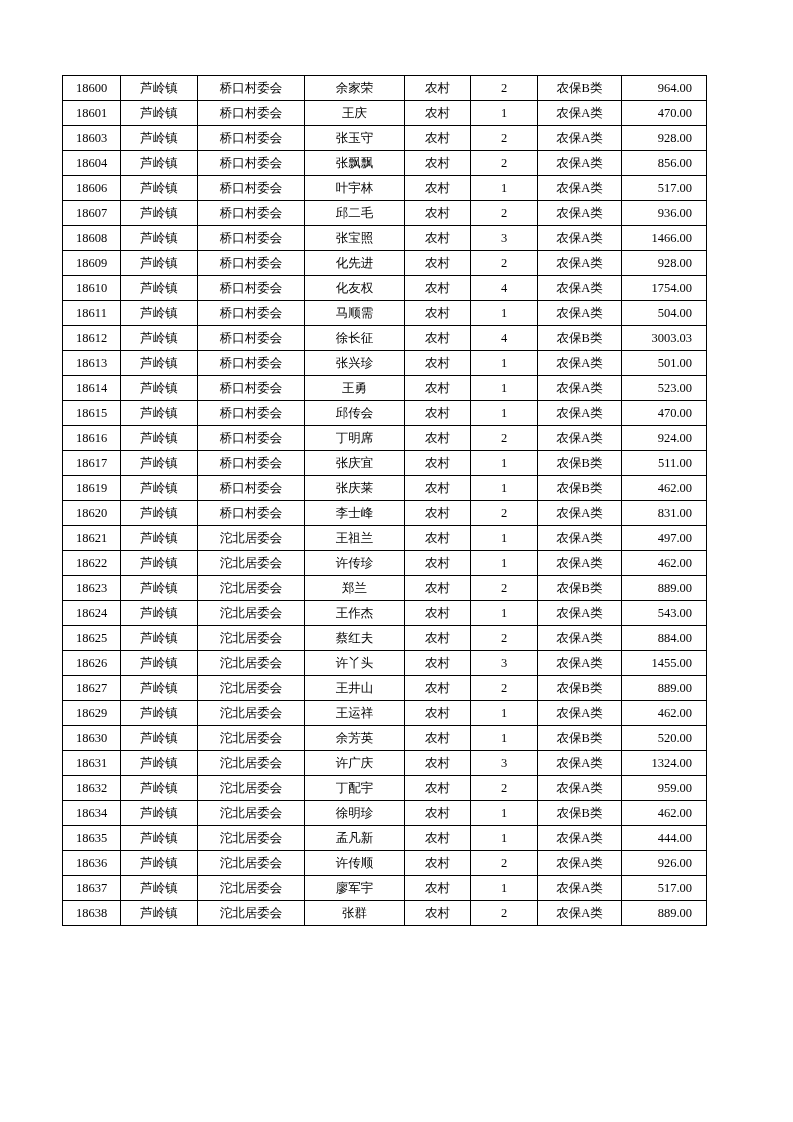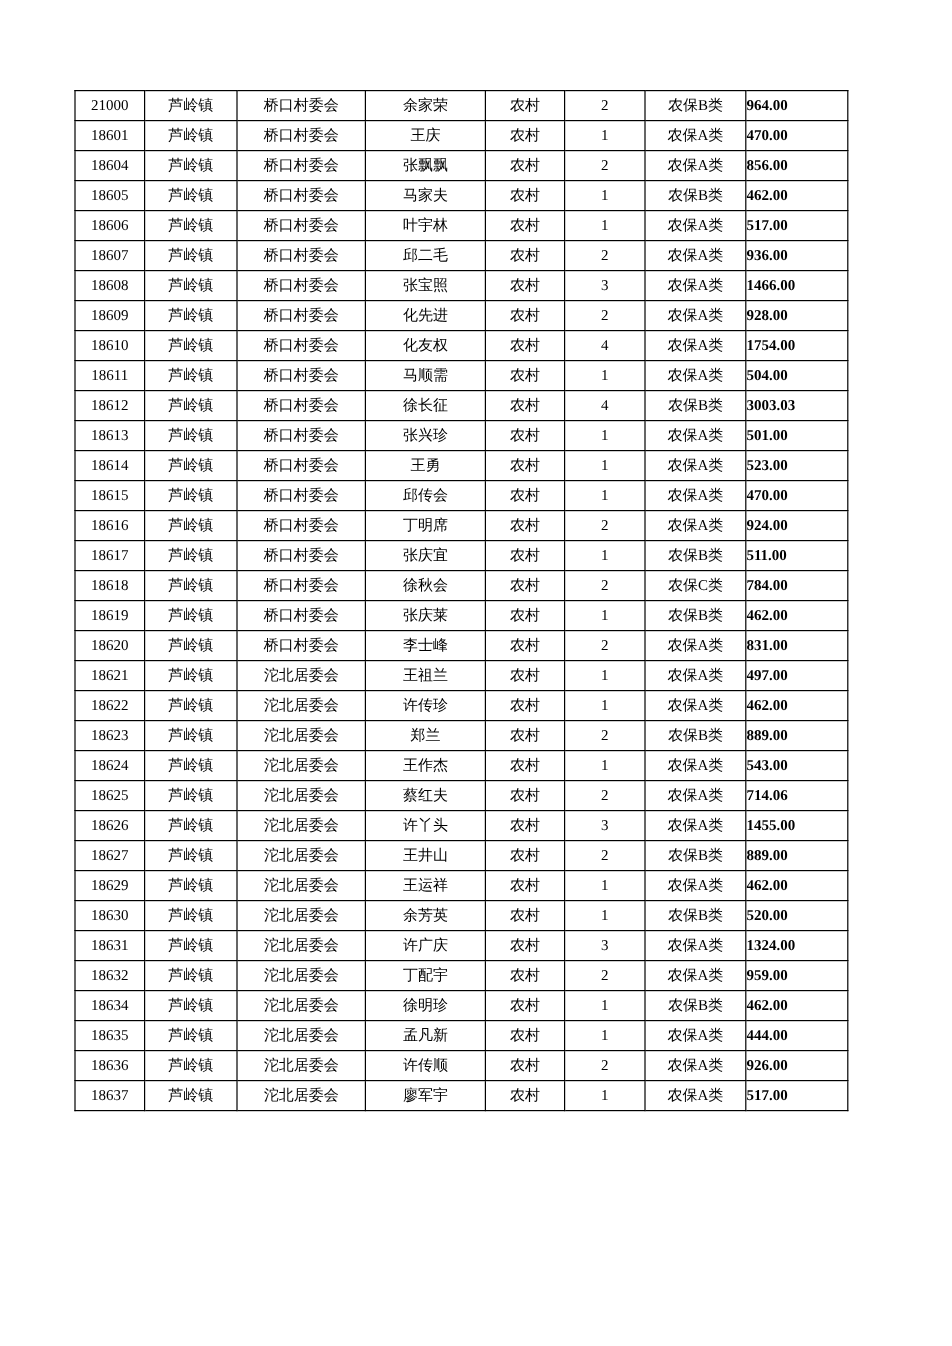--- a/index.html
+++ b/index.html
@@ -27,23 +27,22 @@
     border: 1px solid #000000;
     height: 24px;
     font-size: 12.5px;
     line-height: 24px;
     text-align: center;
     padding: 0;
     white-space: nowrap;
     overflow: hidden;
   }
   table.data-table td.col-amount {
-    text-align: left;
+    text-align: right;
     padding-right: 14px;
-    font-weight: bold;
   }
   col.c0 { width: 58px; }
   col.c1 { width: 77px; }
   col.c2 { width: 107px; }
   col.c3 { width: 100px; }
   col.c4 { width: 66px; }
   col.c5 { width: 67px; }
   col.c6 { width: 84px; }
   col.c7 { width: 85px; }
 </style>
@@ -57,354 +56,354 @@
         <col class="c1">
         <col class="c2">
         <col class="c3">
       <col class="c4">
         <col class="c5">
         <col class="c6">
         <col class="c7">
     </colgroup>
     <tbody>
         <tr>
-          <td>21000</td>
+          <td>18600</td>
           <td>芦岭镇</td>
           <td>桥口村委会</td>
           <td>余家荣</td>
           <td>农村</td>
           <td>2</td>
           <td>农保B类</td>
           <td class="col-amount">964.00</td>
         </tr>
         <tr>
           <td>18601</td>
           <td>芦岭镇</td>
           <td>桥口村委会</td>
           <td>王庆</td>
           <td>农村</td>
           <td>1</td>
           <td>农保A类</td>
           <td class="col-amount">470.00</td>
         </tr>
         <tr>
+          <td>18603</td>
+          <td>芦岭镇</td>
+          <td>桥口村委会</td>
+          <td>张玉守</td>
+          <td>农村</td>
+          <td>2</td>
+          <td>农保A类</td>
+          <td class="col-amount">928.00</td>
+        </tr>
+        <tr>
           <td>18604</td>
           <td>芦岭镇</td>
           <td>桥口村委会</td>
           <td>张飘飘</td>
           <td>农村</td>
           <td>2</td>
           <td>农保A类</td>
           <td class="col-amount">856.00</td>
         </tr>
         <tr>
-          <td>18605</td>
-          <td>芦岭镇</td>
-          <td>桥口村委会</td>
-          <td>马家夫</td>
+          <td>18606</td>
+          <td>芦岭镇</td>
+          <td>桥口村委会</td>
+          <td>叶宇林</td>
+          <td>农村</td>
+          <td>1</td>
+          <td>农保A类</td>
+          <td class="col-amount">517.00</td>
+        </tr>
+        <tr>
+          <td>18607</td>
+          <td>芦岭镇</td>
+          <td>桥口村委会</td>
+          <td>邱二毛</td>
+          <td>农村</td>
+          <td>2</td>
+          <td>农保A类</td>
+          <td class="col-amount">936.00</td>
+        </tr>
+        <tr>
+          <td>18608</td>
+          <td>芦岭镇</td>
+          <td>桥口村委会</td>
+          <td>张宝照</td>
+          <td>农村</td>
+          <td>3</td>
+          <td>农保A类</td>
+          <td class="col-amount">1466.00</td>
+        </tr>
+        <tr>
+          <td>18609</td>
+          <td>芦岭镇</td>
+          <td>桥口村委会</td>
+          <td>化先进</td>
+          <td>农村</td>
+          <td>2</td>
+          <td>农保A类</td>
+          <td class="col-amount">928.00</td>
+        </tr>
+        <tr>
+          <td>18610</td>
+          <td>芦岭镇</td>
+          <td>桥口村委会</td>
+          <td>化友权</td>
+          <td>农村</td>
+          <td>4</td>
+          <td>农保A类</td>
+          <td class="col-amount">1754.00</td>
+        </tr>
+        <tr>
+          <td>18611</td>
+          <td>芦岭镇</td>
+          <td>桥口村委会</td>
+          <td>马顺需</td>
+          <td>农村</td>
+          <td>1</td>
+          <td>农保A类</td>
+          <td class="col-amount">504.00</td>
+        </tr>
+        <tr>
+          <td>18612</td>
+          <td>芦岭镇</td>
+          <td>桥口村委会</td>
+          <td>徐长征</td>
+          <td>农村</td>
+          <td>4</td>
+          <td>农保B类</td>
+          <td class="col-amount">3003.03</td>
+        </tr>
+        <tr>
+          <td>18613</td>
+          <td>芦岭镇</td>
+          <td>桥口村委会</td>
+          <td>张兴珍</td>
+          <td>农村</td>
+          <td>1</td>
+          <td>农保A类</td>
+          <td class="col-amount">501.00</td>
+        </tr>
+        <tr>
+          <td>18614</td>
+          <td>芦岭镇</td>
+          <td>桥口村委会</td>
+          <td>王勇</td>
+          <td>农村</td>
+          <td>1</td>
+          <td>农保A类</td>
+          <td class="col-amount">523.00</td>
+        </tr>
+        <tr>
+          <td>18615</td>
+          <td>芦岭镇</td>
+          <td>桥口村委会</td>
+          <td>邱传会</td>
+          <td>农村</td>
+          <td>1</td>
+          <td>农保A类</td>
+          <td class="col-amount">470.00</td>
+        </tr>
+        <tr>
+          <td>18616</td>
+          <td>芦岭镇</td>
+          <td>桥口村委会</td>
+          <td>丁明席</td>
+          <td>农村</td>
+          <td>2</td>
+          <td>农保A类</td>
+          <td class="col-amount">924.00</td>
+        </tr>
+        <tr>
+          <td>18617</td>
+          <td>芦岭镇</td>
+          <td>桥口村委会</td>
+          <td>张庆宜</td>
+          <td>农村</td>
+          <td>1</td>
+          <td>农保B类</td>
+          <td class="col-amount">511.00</td>
+        </tr>
+        <tr>
+          <td>18619</td>
+          <td>芦岭镇</td>
+          <td>桥口村委会</td>
+          <td>张庆莱</td>
           <td>农村</td>
           <td>1</td>
           <td>农保B类</td>
           <td class="col-amount">462.00</td>
         </tr>
         <tr>
-          <td>18606</td>
-          <td>芦岭镇</td>
-          <td>桥口村委会</td>
-          <td>叶宇林</td>
+          <td>18620</td>
+          <td>芦岭镇</td>
+          <td>桥口村委会</td>
+          <td>李士峰</td>
+          <td>农村</td>
+          <td>2</td>
+          <td>农保A类</td>
+          <td class="col-amount">831.00</td>
+        </tr>
+        <tr>
+          <td>18621</td>
+          <td>芦岭镇</td>
+          <td>沱北居委会</td>
+          <td>王祖兰</td>
+          <td>农村</td>
+          <td>1</td>
+          <td>农保A类</td>
+          <td class="col-amount">497.00</td>
+        </tr>
+        <tr>
+          <td>18622</td>
+          <td>芦岭镇</td>
+          <td>沱北居委会</td>
+          <td>许传珍</td>
+          <td>农村</td>
+          <td>1</td>
+          <td>农保A类</td>
+          <td class="col-amount">462.00</td>
+        </tr>
+        <tr>
+          <td>18623</td>
+          <td>芦岭镇</td>
+          <td>沱北居委会</td>
+          <td>郑兰</td>
+          <td>农村</td>
+          <td>2</td>
+          <td>农保B类</td>
+          <td class="col-amount">889.00</td>
+        </tr>
+        <tr>
+          <td>18624</td>
+          <td>芦岭镇</td>
+          <td>沱北居委会</td>
+          <td>王作杰</td>
+          <td>农村</td>
+          <td>1</td>
+          <td>农保A类</td>
+          <td class="col-amount">543.00</td>
+        </tr>
+        <tr>
+          <td>18625</td>
+          <td>芦岭镇</td>
+          <td>沱北居委会</td>
+          <td>蔡红夫</td>
+          <td>农村</td>
+          <td>2</td>
+          <td>农保A类</td>
+          <td class="col-amount">884.00</td>
+        </tr>
+        <tr>
+          <td>18626</td>
+          <td>芦岭镇</td>
+          <td>沱北居委会</td>
+          <td>许丫头</td>
+          <td>农村</td>
+          <td>3</td>
+          <td>农保A类</td>
+          <td class="col-amount">1455.00</td>
+        </tr>
+        <tr>
+          <td>18627</td>
+          <td>芦岭镇</td>
+          <td>沱北居委会</td>
+          <td>王井山</td>
+          <td>农村</td>
+          <td>2</td>
+          <td>农保B类</td>
+          <td class="col-amount">889.00</td>
+        </tr>
+        <tr>
+          <td>18629</td>
+          <td>芦岭镇</td>
+          <td>沱北居委会</td>
+          <td>王运祥</td>
+          <td>农村</td>
+          <td>1</td>
+          <td>农保A类</td>
+          <td class="col-amount">462.00</td>
+        </tr>
+        <tr>
+          <td>18630</td>
+          <td>芦岭镇</td>
+          <td>沱北居委会</td>
+          <td>余芳英</td>
+          <td>农村</td>
+          <td>1</td>
+          <td>农保B类</td>
+          <td class="col-amount">520.00</td>
+        </tr>
+        <tr>
+          <td>18631</td>
+          <td>芦岭镇</td>
+          <td>沱北居委会</td>
+          <td>许广庆</td>
+          <td>农村</td>
+          <td>3</td>
+          <td>农保A类</td>
+          <td class="col-amount">1324.00</td>
+        </tr>
+        <tr>
+          <td>18632</td>
+          <td>芦岭镇</td>
+          <td>沱北居委会</td>
+          <td>丁配宇</td>
+          <td>农村</td>
+          <td>2</td>
+          <td>农保A类</td>
+          <td class="col-amount">959.00</td>
+        </tr>
+        <tr>
+          <td>18634</td>
+          <td>芦岭镇</td>
+          <td>沱北居委会</td>
+          <td>徐明珍</td>
+          <td>农村</td>
+          <td>1</td>
+          <td>农保B类</td>
+          <td class="col-amount">462.00</td>
+        </tr>
+        <tr>
+          <td>18635</td>
+          <td>芦岭镇</td>
+          <td>沱北居委会</td>
+          <td>孟凡新</td>
+          <td>农村</td>
+          <td>1</td>
+          <td>农保A类</td>
+          <td class="col-amount">444.00</td>
+        </tr>
+        <tr>
+          <td>18636</td>
+          <td>芦岭镇</td>
+          <td>沱北居委会</td>
+          <td>许传顺</td>
+          <td>农村</td>
+          <td>2</td>
+          <td>农保A类</td>
+          <td class="col-amount">926.00</td>
+        </tr>
+        <tr>
+          <td>18637</td>
+          <td>芦岭镇</td>
+          <td>沱北居委会</td>
+          <td>廖军宇</td>
           <td>农村</td>
           <td>1</td>
           <td>农保A类</td>
           <td class="col-amount">517.00</td>
         </tr>
         <tr>
-          <td>18607</td>
-          <td>芦岭镇</td>
-          <td>桥口村委会</td>
-          <td>邱二毛</td>
-          <td>农村</td>
-          <td>2</td>
-          <td>农保A类</td>
-          <td class="col-amount">936.00</td>
-        </tr>
-        <tr>
-          <td>18608</td>
-          <td>芦岭镇</td>
-          <td>桥口村委会</td>
-          <td>张宝照</td>
-          <td>农村</td>
-          <td>3</td>
-          <td>农保A类</td>
-          <td class="col-amount">1466.00</td>
-        </tr>
-        <tr>
-          <td>18609</td>
-          <td>芦岭镇</td>
-          <td>桥口村委会</td>
-          <td>化先进</td>
-          <td>农村</td>
-          <td>2</td>
-          <td>农保A类</td>
-          <td class="col-amount">928.00</td>
-        </tr>
-        <tr>
-          <td>18610</td>
-          <td>芦岭镇</td>
-          <td>桥口村委会</td>
-          <td>化友权</td>
-          <td>农村</td>
-          <td>4</td>
-          <td>农保A类</td>
-          <td class="col-amount">1754.00</td>
-        </tr>
-        <tr>
-          <td>18611</td>
-          <td>芦岭镇</td>
-          <td>桥口村委会</td>
-          <td>马顺需</td>
-          <td>农村</td>
-          <td>1</td>
-          <td>农保A类</td>
-          <td class="col-amount">504.00</td>
-        </tr>
-        <tr>
-          <td>18612</td>
-          <td>芦岭镇</td>
-          <td>桥口村委会</td>
-          <td>徐长征</td>
-          <td>农村</td>
-          <td>4</td>
-          <td>农保B类</td>
-          <td class="col-amount">3003.03</td>
-        </tr>
-        <tr>
-          <td>18613</td>
-          <td>芦岭镇</td>
-          <td>桥口村委会</td>
-          <td>张兴珍</td>
-          <td>农村</td>
-          <td>1</td>
-          <td>农保A类</td>
-          <td class="col-amount">501.00</td>
-        </tr>
-        <tr>
-          <td>18614</td>
-          <td>芦岭镇</td>
-          <td>桥口村委会</td>
-          <td>王勇</td>
-          <td>农村</td>
-          <td>1</td>
-          <td>农保A类</td>
-          <td class="col-amount">523.00</td>
-        </tr>
-        <tr>
-          <td>18615</td>
-          <td>芦岭镇</td>
-          <td>桥口村委会</td>
-          <td>邱传会</td>
-          <td>农村</td>
-          <td>1</td>
-          <td>农保A类</td>
-          <td class="col-amount">470.00</td>
-        </tr>
-        <tr>
-          <td>18616</td>
-          <td>芦岭镇</td>
-          <td>桥口村委会</td>
-          <td>丁明席</td>
-          <td>农村</td>
-          <td>2</td>
-          <td>农保A类</td>
-          <td class="col-amount">924.00</td>
-        </tr>
-        <tr>
-          <td>18617</td>
-          <td>芦岭镇</td>
-          <td>桥口村委会</td>
-          <td>张庆宜</td>
-          <td>农村</td>
-          <td>1</td>
-          <td>农保B类</td>
-          <td class="col-amount">511.00</td>
-        </tr>
-        <tr>
-          <td>18618</td>
-          <td>芦岭镇</td>
-          <td>桥口村委会</td>
-          <td>徐秋会</td>
-          <td>农村</td>
-          <td>2</td>
-          <td>农保C类</td>
-          <td class="col-amount">784.00</td>
-        </tr>
-        <tr>
-          <td>18619</td>
-          <td>芦岭镇</td>
-          <td>桥口村委会</td>
-          <td>张庆莱</td>
-          <td>农村</td>
-          <td>1</td>
-          <td>农保B类</td>
-          <td class="col-amount">462.00</td>
-        </tr>
-        <tr>
-          <td>18620</td>
-          <td>芦岭镇</td>
-          <td>桥口村委会</td>
-          <td>李士峰</td>
-          <td>农村</td>
-          <td>2</td>
-          <td>农保A类</td>
-          <td class="col-amount">831.00</td>
-        </tr>
-        <tr>
-          <td>18621</td>
-          <td>芦岭镇</td>
-          <td>沱北居委会</td>
-          <td>王祖兰</td>
-          <td>农村</td>
-          <td>1</td>
-          <td>农保A类</td>
-          <td class="col-amount">497.00</td>
-        </tr>
-        <tr>
-          <td>18622</td>
-          <td>芦岭镇</td>
-          <td>沱北居委会</td>
-          <td>许传珍</td>
-          <td>农村</td>
-          <td>1</td>
-          <td>农保A类</td>
-          <td class="col-amount">462.00</td>
-        </tr>
-        <tr>
-          <td>18623</td>
-          <td>芦岭镇</td>
-          <td>沱北居委会</td>
-          <td>郑兰</td>
-          <td>农村</td>
-          <td>2</td>
-          <td>农保B类</td>
+          <td>18638</td>
+          <td>芦岭镇</td>
+          <td>沱北居委会</td>
+          <td>张群</td>
+          <td>农村</td>
+          <td>2</td>
+          <td>农保A类</td>
           <td class="col-amount">889.00</td>
-        </tr>
-        <tr>
-          <td>18624</td>
-          <td>芦岭镇</td>
-          <td>沱北居委会</td>
-          <td>王作杰</td>
-          <td>农村</td>
-          <td>1</td>
-          <td>农保A类</td>
-          <td class="col-amount">543.00</td>
-        </tr>
-        <tr>
-          <td>18625</td>
-          <td>芦岭镇</td>
-          <td>沱北居委会</td>
-          <td>蔡红夫</td>
-          <td>农村</td>
-          <td>2</td>
-          <td>农保A类</td>
-          <td class="col-amount">714.06</td>
-        </tr>
-        <tr>
-          <td>18626</td>
-          <td>芦岭镇</td>
-          <td>沱北居委会</td>
-          <td>许丫头</td>
-          <td>农村</td>
-          <td>3</td>
-          <td>农保A类</td>
-          <td class="col-amount">1455.00</td>
-        </tr>
-        <tr>
-          <td>18627</td>
-          <td>芦岭镇</td>
-          <td>沱北居委会</td>
-          <td>王井山</td>
-          <td>农村</td>
-          <td>2</td>
-          <td>农保B类</td>
-          <td class="col-amount">889.00</td>
-        </tr>
-        <tr>
-          <td>18629</td>
-          <td>芦岭镇</td>
-          <td>沱北居委会</td>
-          <td>王运祥</td>
-          <td>农村</td>
-          <td>1</td>
-          <td>农保A类</td>
-          <td class="col-amount">462.00</td>
-        </tr>
-        <tr>
-          <td>18630</td>
-          <td>芦岭镇</td>
-          <td>沱北居委会</td>
-          <td>余芳英</td>
-          <td>农村</td>
-          <td>1</td>
-          <td>农保B类</td>
-          <td class="col-amount">520.00</td>
-        </tr>
-        <tr>
-          <td>18631</td>
-          <td>芦岭镇</td>
-          <td>沱北居委会</td>
-          <td>许广庆</td>
-          <td>农村</td>
-          <td>3</td>
-          <td>农保A类</td>
-          <td class="col-amount">1324.00</td>
-        </tr>
-        <tr>
-          <td>18632</td>
-          <td>芦岭镇</td>
-          <td>沱北居委会</td>
-          <td>丁配宇</td>
-          <td>农村</td>
-          <td>2</td>
-          <td>农保A类</td>
-          <td class="col-amount">959.00</td>
-        </tr>
-        <tr>
-          <td>18634</td>
-          <td>芦岭镇</td>
-          <td>沱北居委会</td>
-          <td>徐明珍</td>
-          <td>农村</td>
-          <td>1</td>
-          <td>农保B类</td>
-          <td class="col-amount">462.00</td>
-        </tr>
-        <tr>
-          <td>18635</td>
-          <td>芦岭镇</td>
-          <td>沱北居委会</td>
-          <td>孟凡新</td>
-          <td>农村</td>
-          <td>1</td>
-          <td>农保A类</td>
-          <td class="col-amount">444.00</td>
-        </tr>
-        <tr>
-          <td>18636</td>
-          <td>芦岭镇</td>
-          <td>沱北居委会</td>
-          <td>许传顺</td>
-          <td>农村</td>
-          <td>2</td>
-          <td>农保A类</td>
-          <td class="col-amount">926.00</td>
-        </tr>
-        <tr>
-          <td>18637</td>
-          <td>芦岭镇</td>
-          <td>沱北居委会</td>
-          <td>廖军宇</td>
-          <td>农村</td>
-          <td>1</td>
-          <td>农保A类</td>
-          <td class="col-amount">517.00</td>
         </tr>
       </tbody>
   </table>
 </div>
 
 </body></html>

